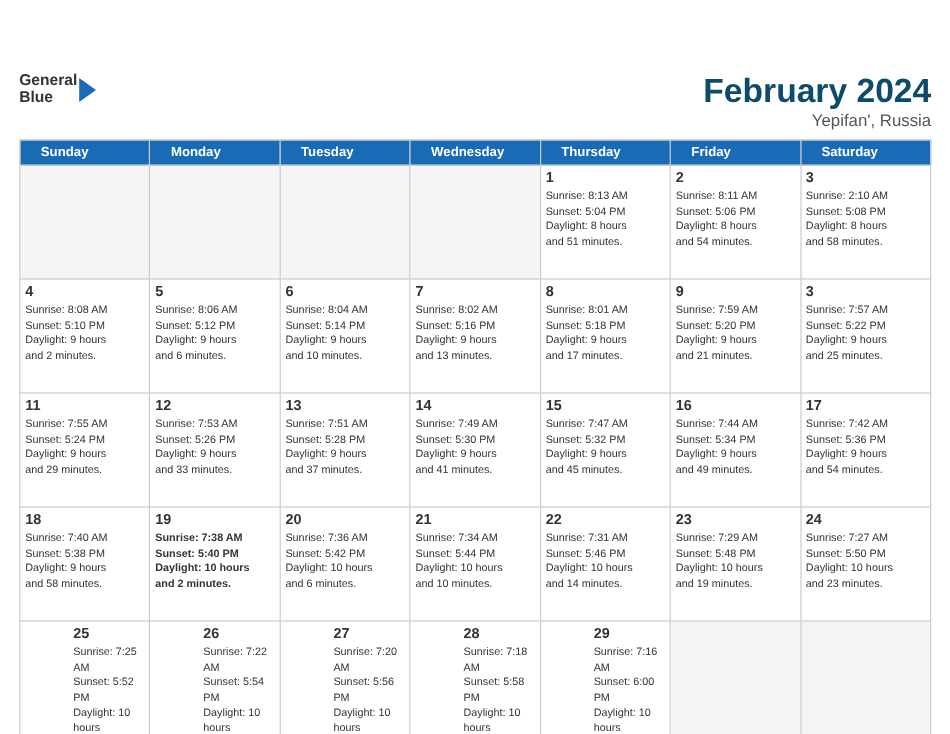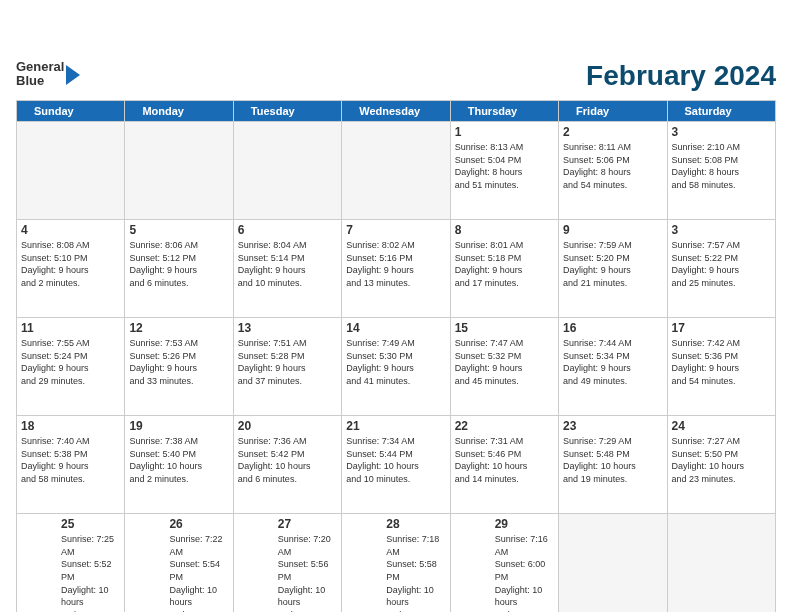--- a/index.html
+++ b/index.html
@@ -109,20 +109,21 @@
   <div class="header">
     <div class="logo">
       <div class="logo-text">
         <span>General</span>
         <span>Blue</span>
       </div>
       <div class="logo-arrow"></div>
     </div>
     <div class="title-area">
       <h1>February 2024</h1>
+      <h2>Yepifan', Russia</h2>
     </div>
   </div>
 
   <table class="calendar">
     <thead>
       <tr>
         <th>Sunday</th>
         <th>Monday</th>
         <th>Tuesday</th>
         <th>Wednesday</th>
@@ -264,21 +265,21 @@
         <tr>
           <td>
             <span class="day-num">18</span>
             <div class="day-info" style="white-space: pre-line;">Sunrise: 7:40 AM
 Sunset: 5:38 PM
 Daylight: 9 hours
 and 58 minutes.</div>
           </td>
           <td>
             <span class="day-num">19</span>
-            <div class="day-info" style="white-space: pre-line;">Sunrise: 7:38 AM
+            <div class="day-info" style="white-space: pre-line; font-weight: bold;">Sunrise: 7:38 AM
 Sunset: 5:40 PM
 Daylight: 10 hours
 and 2 minutes.</div>
           </td>
           <td>
             <span class="day-num">20</span>
             <div class="day-info" style="white-space: pre-line;">Sunrise: 7:36 AM
 Sunset: 5:42 PM
 Daylight: 10 hours
 and 6 minutes.</div>

